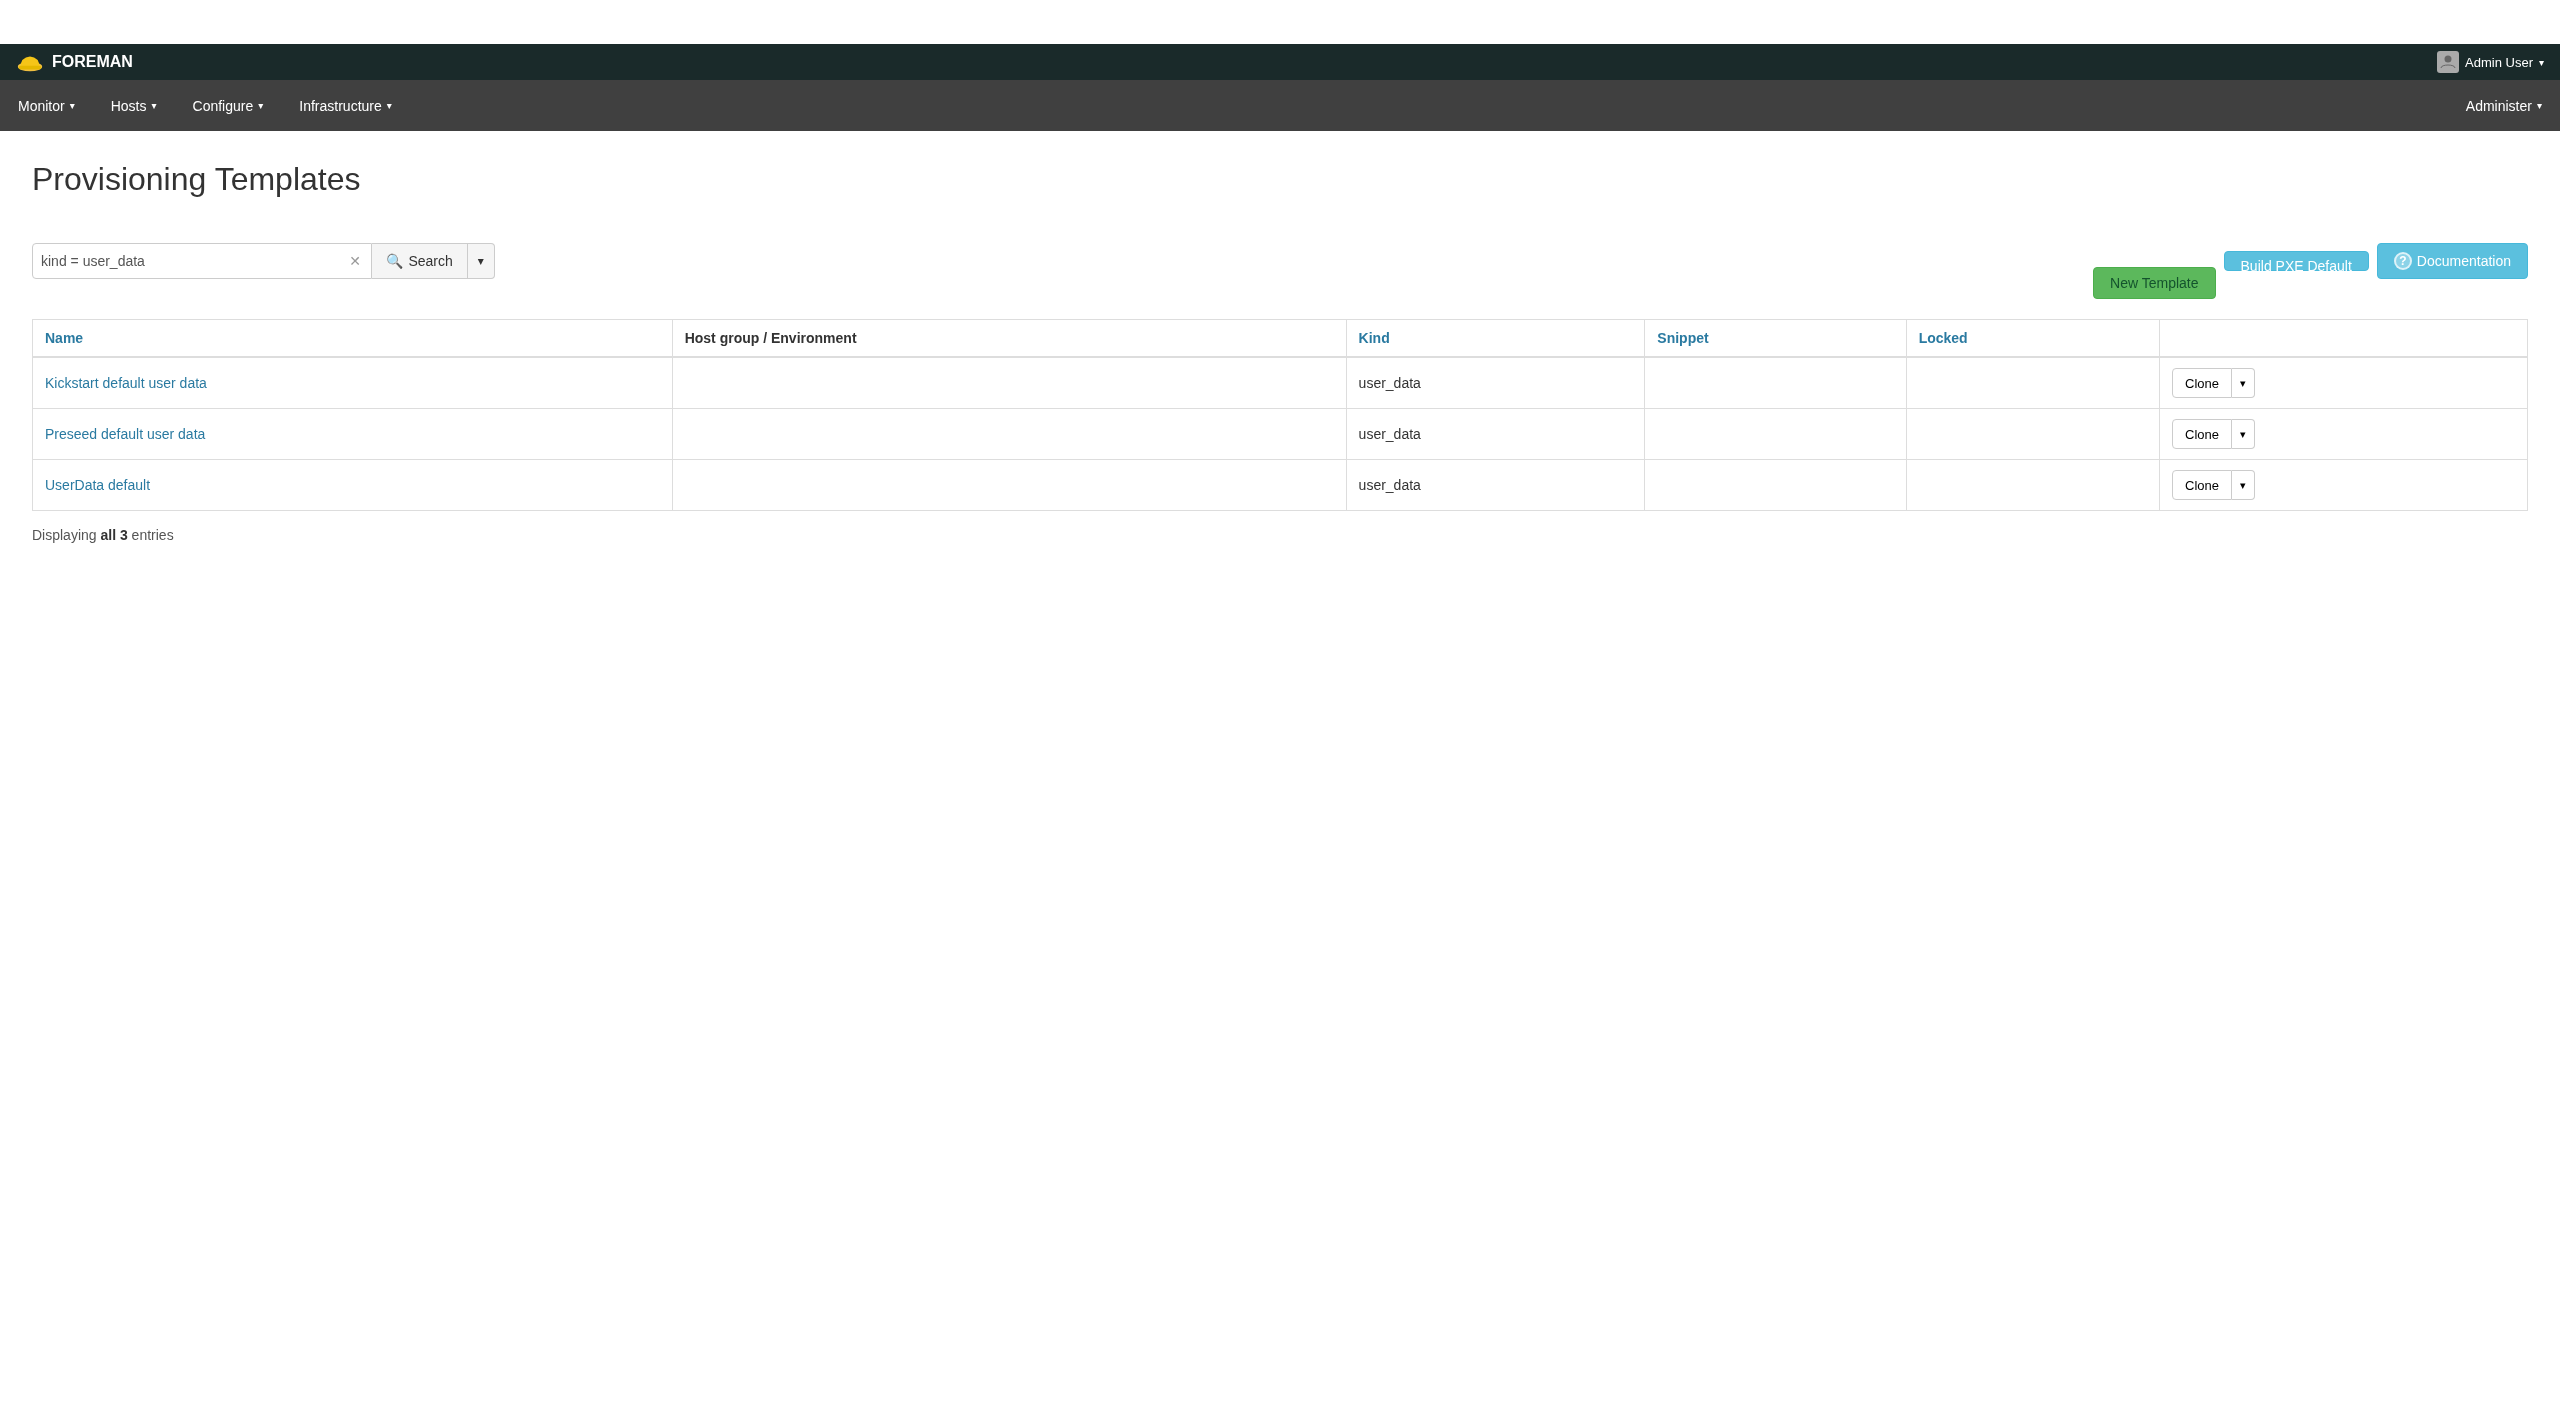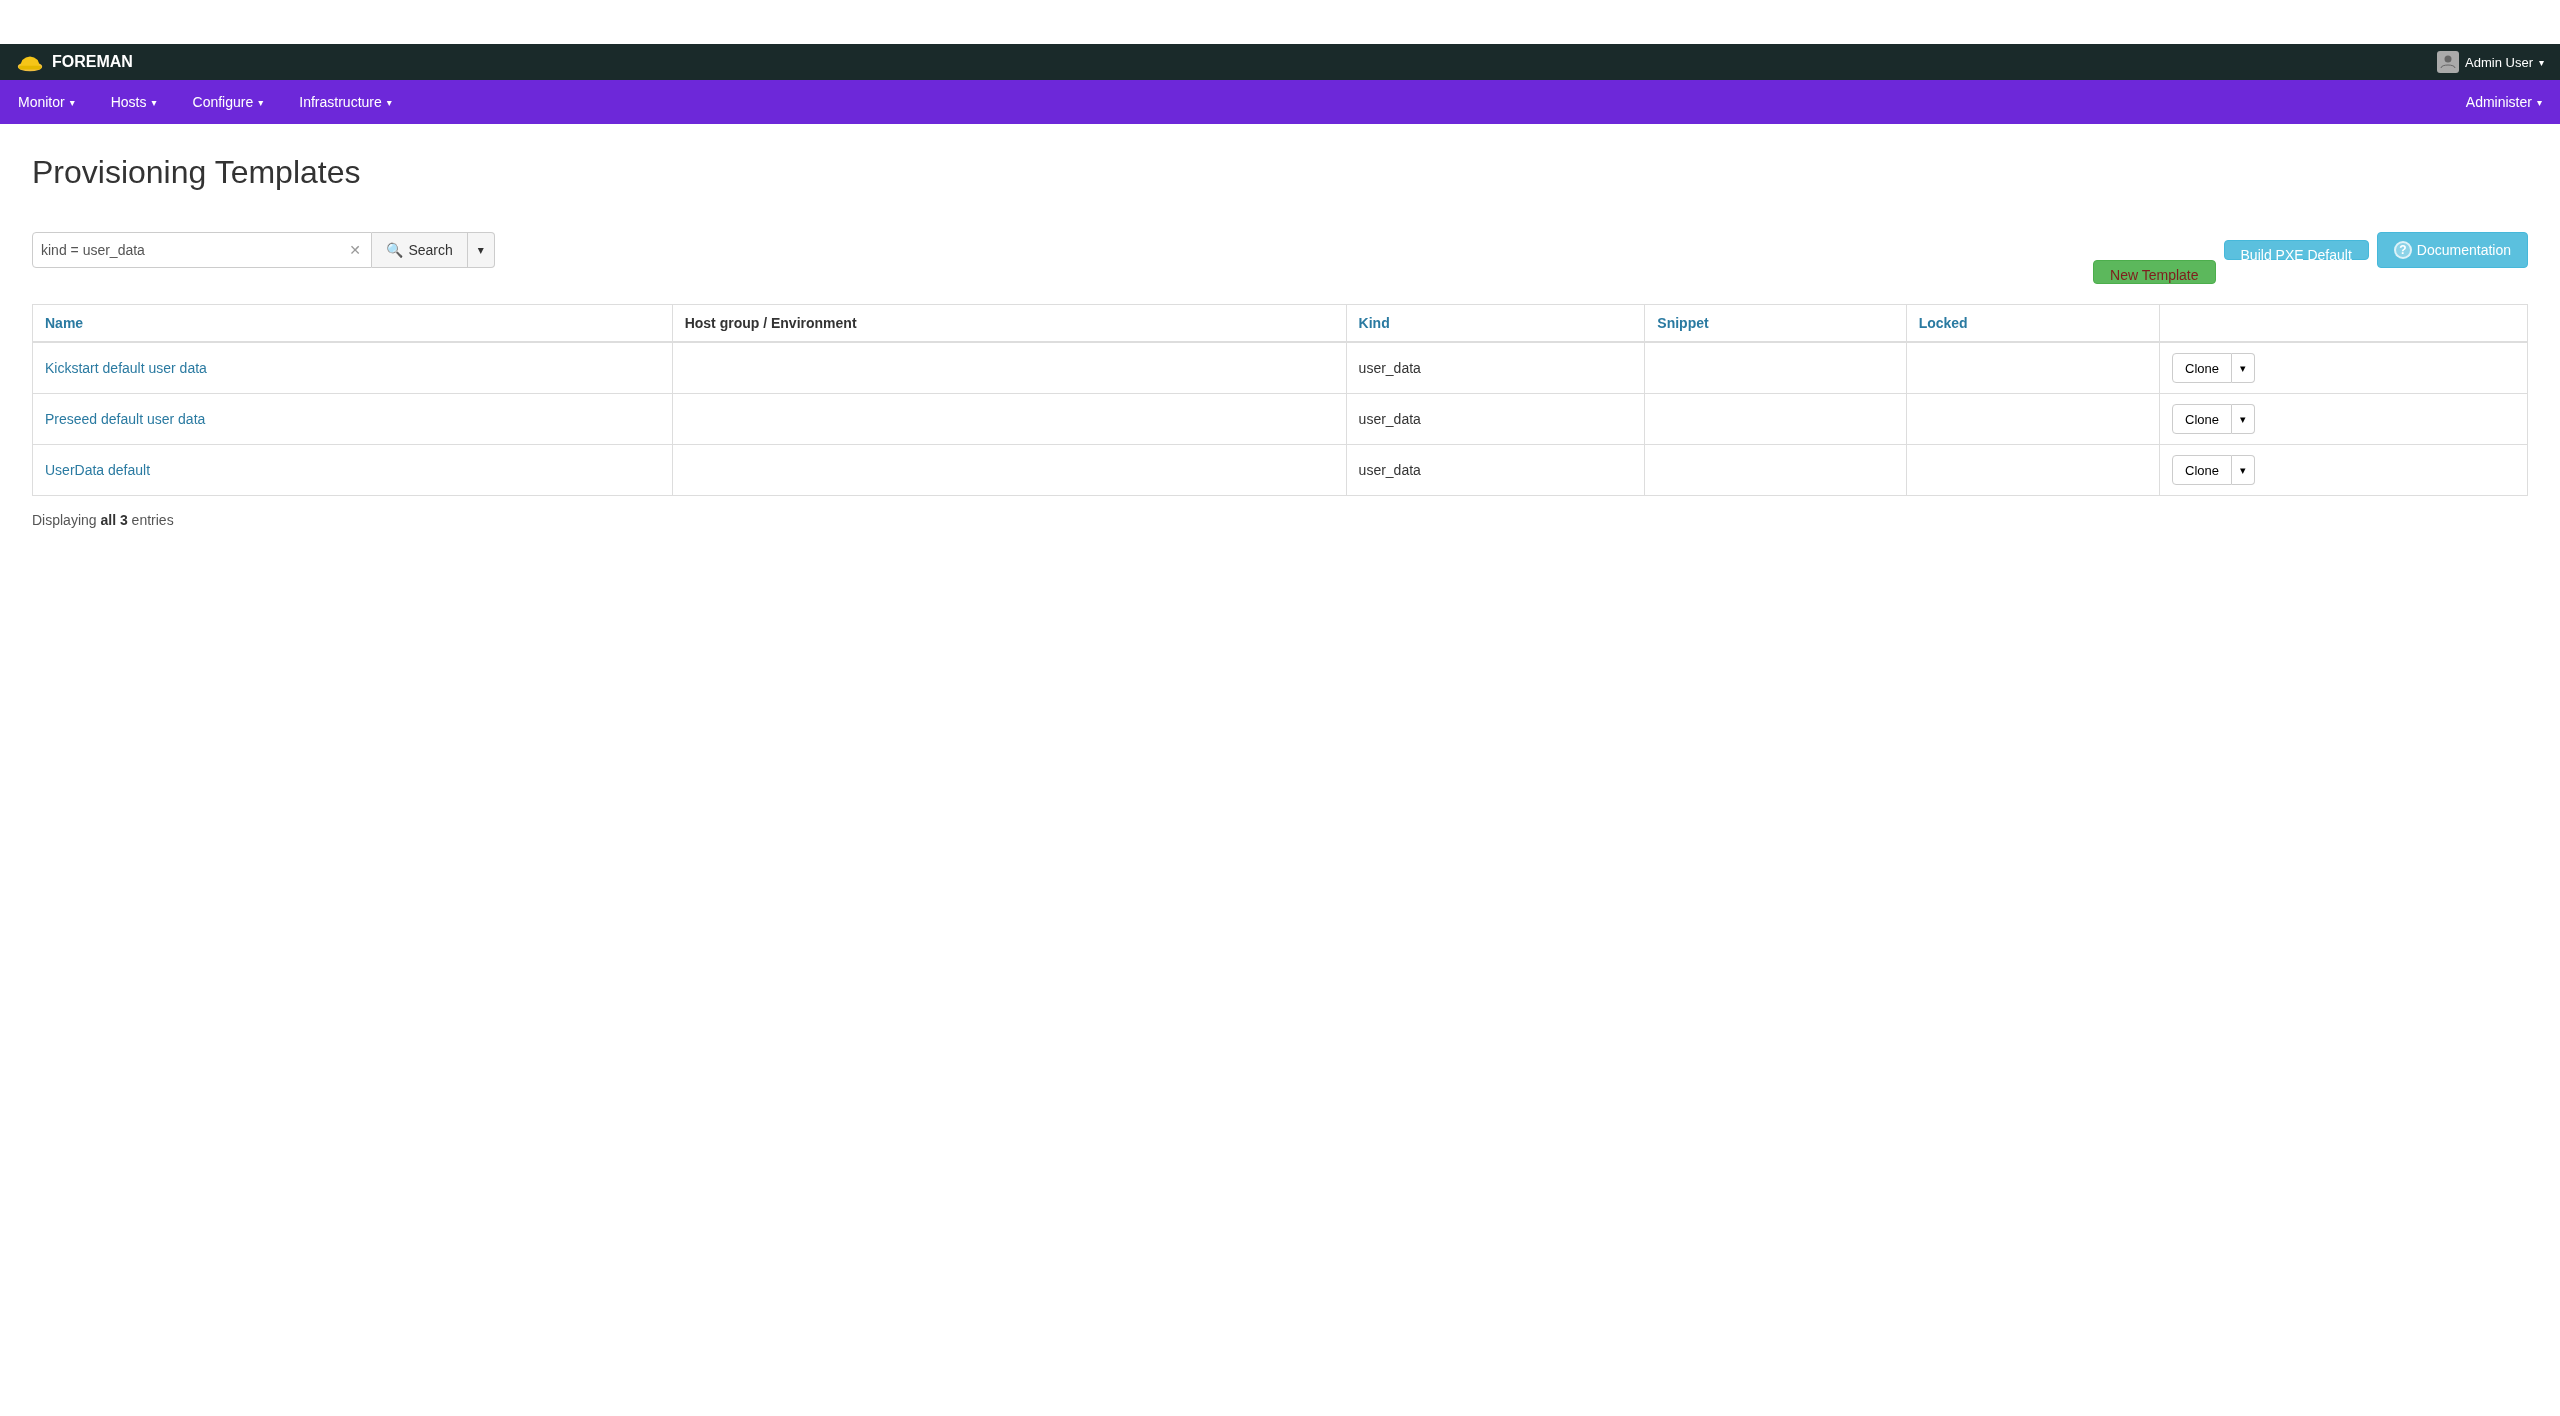--- a/index.html
+++ b/index.html
@@ -40,22 +40,22 @@
       height: 22px;
       background: #aaa;
       border-radius: 3px;
       display: flex;
       align-items: center;
       justify-content: center;
     }
 
     
     .nav-bar {
-      background: #6d28d9;
-      height: 44px;
+      background: #404040;
+      height: 51px;
       display: flex;
       align-items: center;
       justify-content: space-between;
       padding: 0 0;
     }
     .nav-left {
       display: flex;
       align-items: stretch;
       height: 100%;
     }
@@ -153,26 +153,26 @@
     }
 
     .action-buttons {
       display: flex;
       align-items: center;
       gap: 8px;
     }
     .btn-green {
       background: #5cb85c;
       border: 1px solid #4cae4c;
-      color: #7f1d1d;
+      color: #14532d;
       padding: 6px 16px;
       border-radius: 4px;
       font-size: 14px;
       cursor: pointer;
-      height: 24px;
+      height: 32px;
       white-space: nowrap;
       margin-top: 45px;
     }
     .btn-teal {
       background: #5bc0de;
       border: 1px solid #46b8da;
       color: #fff;
       padding: 6px 16px;
       border-radius: 4px;
       font-size: 14px;

